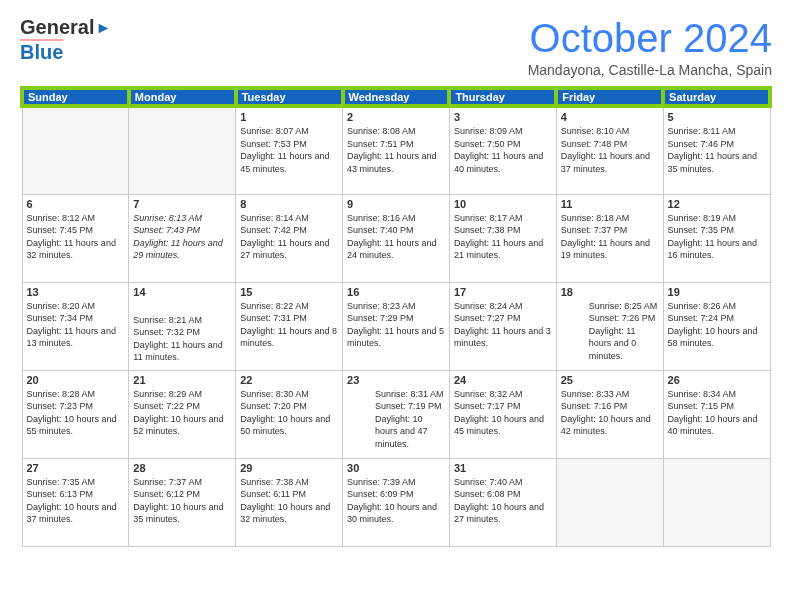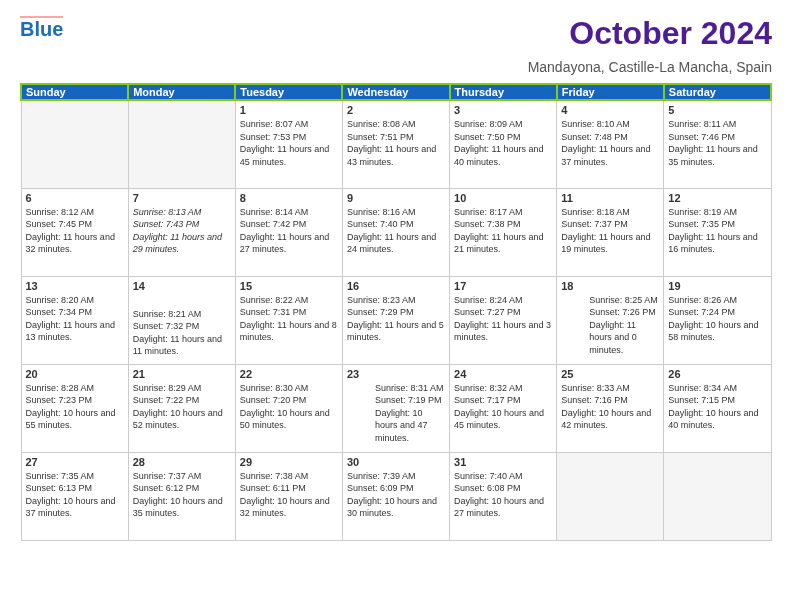--- a/index.html
+++ b/index.html
@@ -24,43 +24,43 @@
     }
     .logo {
       display: flex;
       flex-direction: column;
       align-items: flex-start;
     }
     .title-section {
       text-align: right;
     }
     .month-title {
-      font-size: 32px;
-      font-weight: bold;
-      color: #4c1d95;
+      font-size: 40px;
+      font-weight: normal;
+      color: #3b82f6;
       line-height: 1.1;
     }
     .location {
       font-size: 14px;
       color: #555;
-      margin-top: 8px;
+      margin-top: 2px;
     }
     .calendar {
       width: 100%;
       border-collapse: collapse;
       table-layout: fixed;
     }
     .calendar th {
       background: #1565c0;
       color: #fff;
       font-size: 11px;
       font-weight: bold;
       padding: 1px 4px;
       text-align: left;
-      border: 2px solid #84cc16;
+      border: 4px solid #84cc16;
     }
     .calendar td {
       border: 1px solid #ccc;
       vertical-align: top;
       padding: 3px 4px;
       font-size: 9.5px;
       color: #333;
       height: 88px;
       background: #fff;
     }
@@ -82,20 +82,24 @@
       display: flex;
       align-items: center;
     }
   </style>
 </head>
 <body>
 
 <div class="page">
   <div class="header">
     <div class="logo">
+      <div class="logo-wrapper">
+        <span style="font-size:20px;font-weight:bold;color:#333;">General</span>
+        <span style="color:#1a6eb5;font-size:16px;margin-left:1px;">►</span>
+      </div>
       <div style="display:flex;align-items:center;border-top:2px solid #fca5a5;padding-top:0;">
         <span style="font-size:20px;font-weight:bold;color:#1a6eb5;">Blue</span>
       </div>
     </div>
     <div class="title-section">
       <div class="month-title">October 2024</div>
       <div class="location">Mandayona, Castille-La Mancha, Spain</div>
     </div>
   </div>
 

